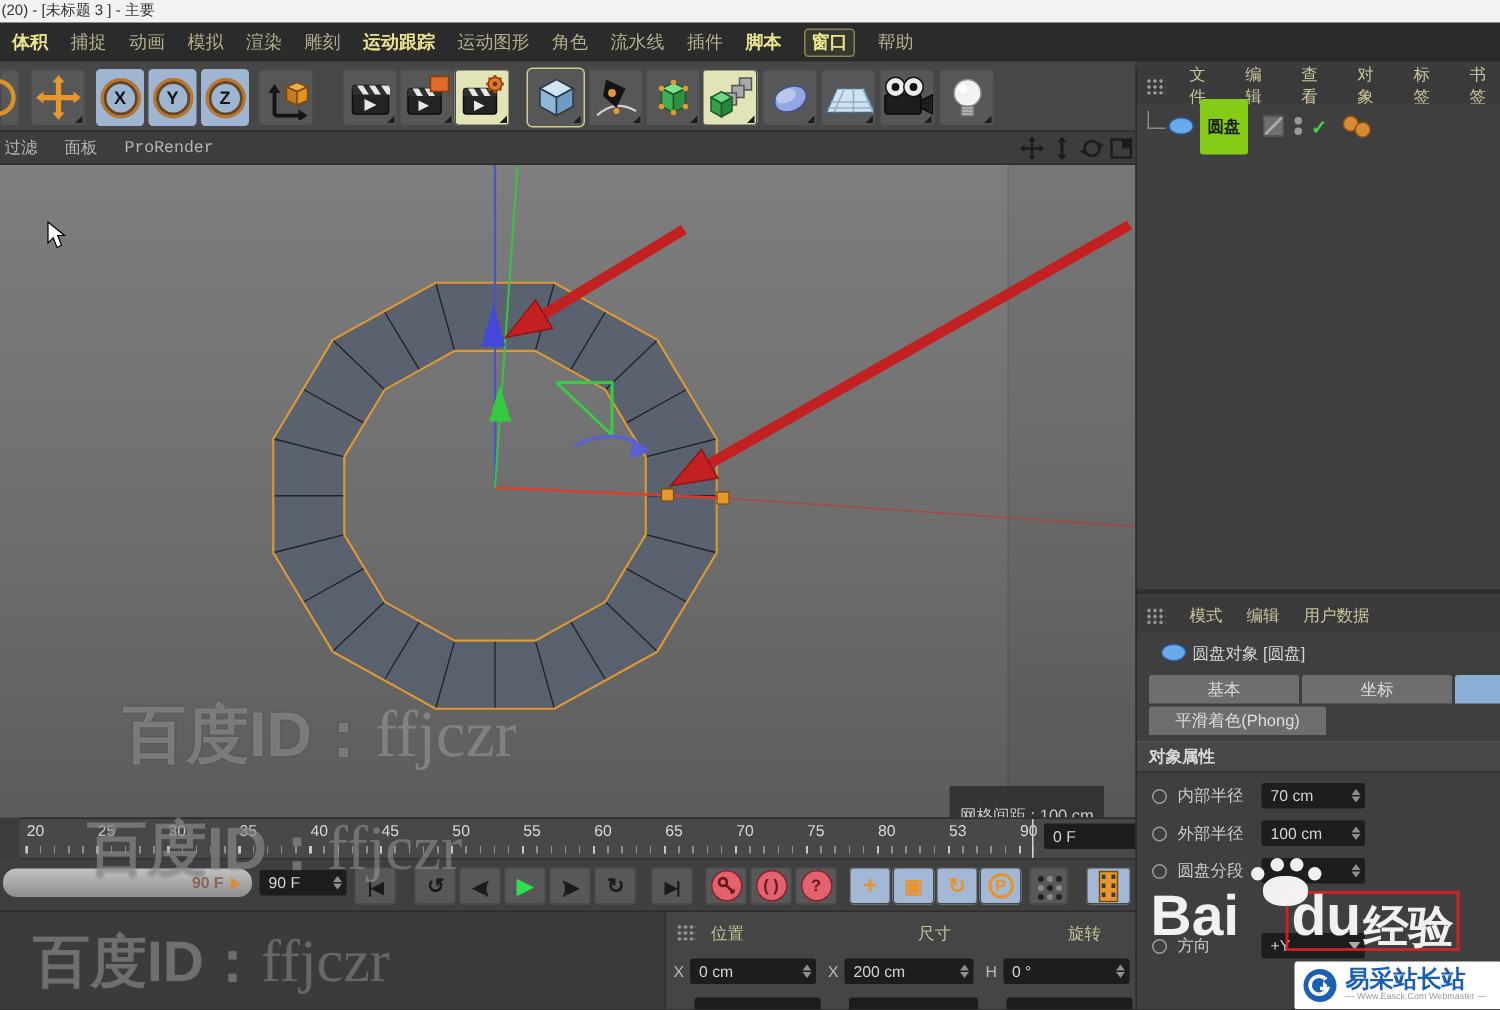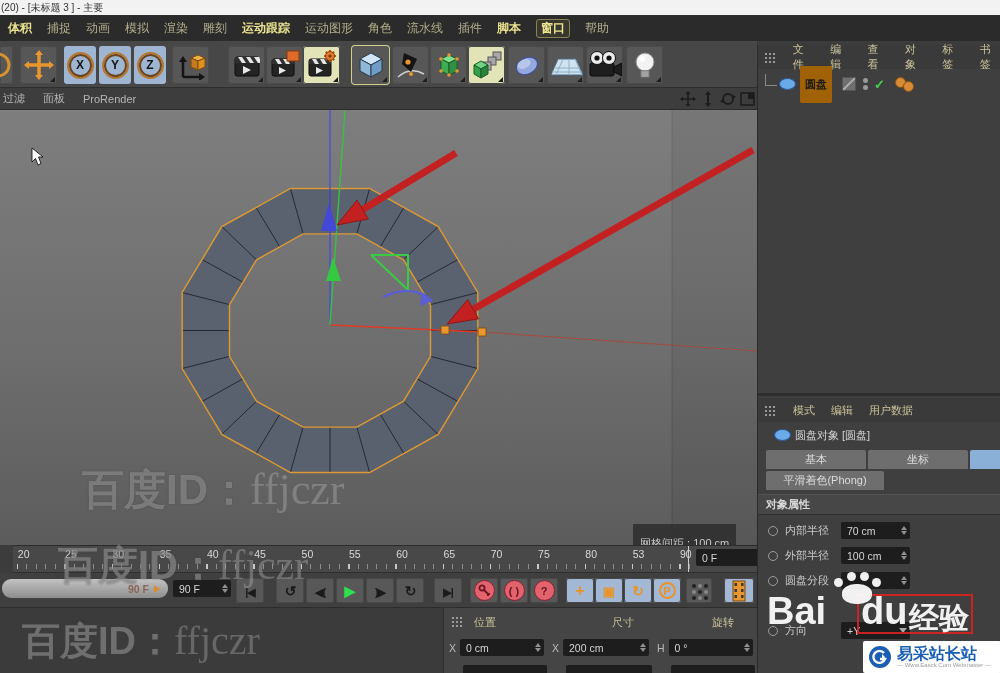--- a/index.html
+++ b/index.html
@@ -15,21 +15,21 @@
   
   .toolbar{left:0;top:41px;width:757px;height:47px;background:#474747;border-bottom:1px solid #2e2e2e;box-sizing:border-box;}
   .tb-btn{position:absolute;top:5px;width:37px;height:38px;background:#575757;border-radius:3px;box-shadow:inset 0 0 0 1px #4a4a4a;display:flex;align-items:center;justify-content:center;}
   .tb-btn.hl{background:#e3e3b8;}
   .tb-btn.sel{box-shadow:0 0 0 1px #cfcf8a;}
   .tb-btn.sub:after{content:"";position:absolute;right:2px;bottom:2px;border-left:5px solid transparent;border-bottom:5px solid #1d1d1d;}
   .axis-btn{position:absolute;top:5px;width:32px;height:38px;background:#9eb6d2;border-radius:3px;display:flex;align-items:center;justify-content:center;}
   .axis-ring{width:19px;height:19px;border:2px solid #6b4420;outline:2px solid #b5772f;border-radius:50%;display:flex;align-items:center;justify-content:center;font-size:12px;font-weight:bold;color:#141414;background:#9eb6d2;}
   
   .vp-menubar{left:0;top:88px;width:757px;height:22px;background:#3d3d3d;border-bottom:1px solid #2c2c2c;box-sizing:border-box;display:flex;align-items:center;gap:18px;padding-left:3px;}
-  .vp-menu-item{font-size:11px;color:#b5b5b5;}
+  .vp-menu-item{font-size:11px;color:#b5b5b5;font-family:Liberation Mono, monospace;}
   .vp-nav{position:absolute;right:6px;top:3px;display:flex;gap:4px;}
   .viewport{left:0;top:110px;width:757px;height:435px;background:linear-gradient(#7e7e7e,#6e6e6e 55%,#5c5c5c);}
   .grid-label{position:absolute;left:633px;top:414px;background:rgba(42,42,42,.8);color:#c8c8c8;font-size:11px;padding:12px 7px;border-radius:1px;}
   
   .wm{position:absolute;white-space:nowrap;pointer-events:none;z-index:40;}
   .wm .cn{font-weight:bold;color:rgba(185,185,185,.40);text-shadow:0 0 2px rgba(70,70,70,.6);}
   .wm .en{font-family:"Liberation Serif",serif;color:rgba(175,175,175,.42);}
   .bdlogo{position:absolute;z-index:41;pointer-events:none;}
   .bdlogo .t{position:absolute;font-weight:bold;color:rgba(255,255,255,.93);}
   .bdlogo .redbox{position:absolute;border:2px solid rgba(220,32,32,.9);}
@@ -39,21 +39,21 @@
   .easck .nm{color:#1a5fb4;font-weight:bold;font-size:16px;line-height:16px;}
   .easck .sub{color:#999;font-size:6px;line-height:7px;}
   
   .right-panel{left:757px;top:45px;width:243px;height:628px;background:#3f3f3f;border-left:1px solid #2a2a2a;box-sizing:border-box;}
   .pn-menubar{position:absolute;left:0;width:243px;height:24px;display:flex;align-items:center;gap:16px;padding-left:6px;box-sizing:border-box;background:#3a3a3a;}
   .pn-menu-item{font-size:11px;color:#cbc49b;}
   .grip{width:13px;height:11px;background-image:radial-gradient(#9a9a9a 1px,transparent 1.2px);background-size:4px 4px;}
   .om-row{position:absolute;left:0;top:27px;width:243px;height:24px;display:flex;align-items:center;}
   .tree{width:11px;height:11px;border-left:1px solid #8a8a8a;border-bottom:1px solid #8a8a8a;margin-left:7px;margin-bottom:8px;}
   .obj-ellipse{width:15px;height:10px;background:#6aaae8;border:1px solid #2a5a9a;border-radius:50%;margin:0 4px 0 2px;}
-  .obj-label{background:#a16207;color:#1a1a1a;font-size:11px;padding:11px 5px;border-radius:2px;font-weight:bold;}
+  .obj-label{background:#84cc16;color:#1a1a1a;font-size:11px;padding:11px 5px;border-radius:2px;font-weight:bold;}
   .layer-sq{width:12px;height:12px;margin-left:10px;background:#6f6f6f linear-gradient(135deg,transparent 44%,#a8a8a8 44%,#a8a8a8 56%,transparent 56%);border:1px solid #555;}
   .visdots{display:flex;flex-direction:column;gap:2px;margin-left:7px;}
   .visdots i{width:5px;height:5px;border-radius:50%;background:#9a9a9a;}
   .check{color:#42d24a;font-size:13px;font-weight:bold;margin-left:6px;}
   .tagballs{display:flex;margin-left:10px;}
   .tagballs i{width:9px;height:9px;border-radius:50%;background:#d98a35;border:1px solid #8a5210;}
   .tagballs i+i{margin-left:-3px;margin-top:4px;}
   .am-title{position:absolute;left:8px;top:377px;width:243px;height:26px;display:flex;align-items:center;padding-left:6px;box-sizing:border-box;background:#3f3f3f;font-size:11px;color:#d5d5d5;}
   .tab{position:absolute;height:19px;background:#6e6e6e;color:#ddd;font-size:11px;display:flex;align-items:center;justify-content:center;border-radius:2px 2px 0 0;}
   .tab.blue{background:#8ab0d8;}

